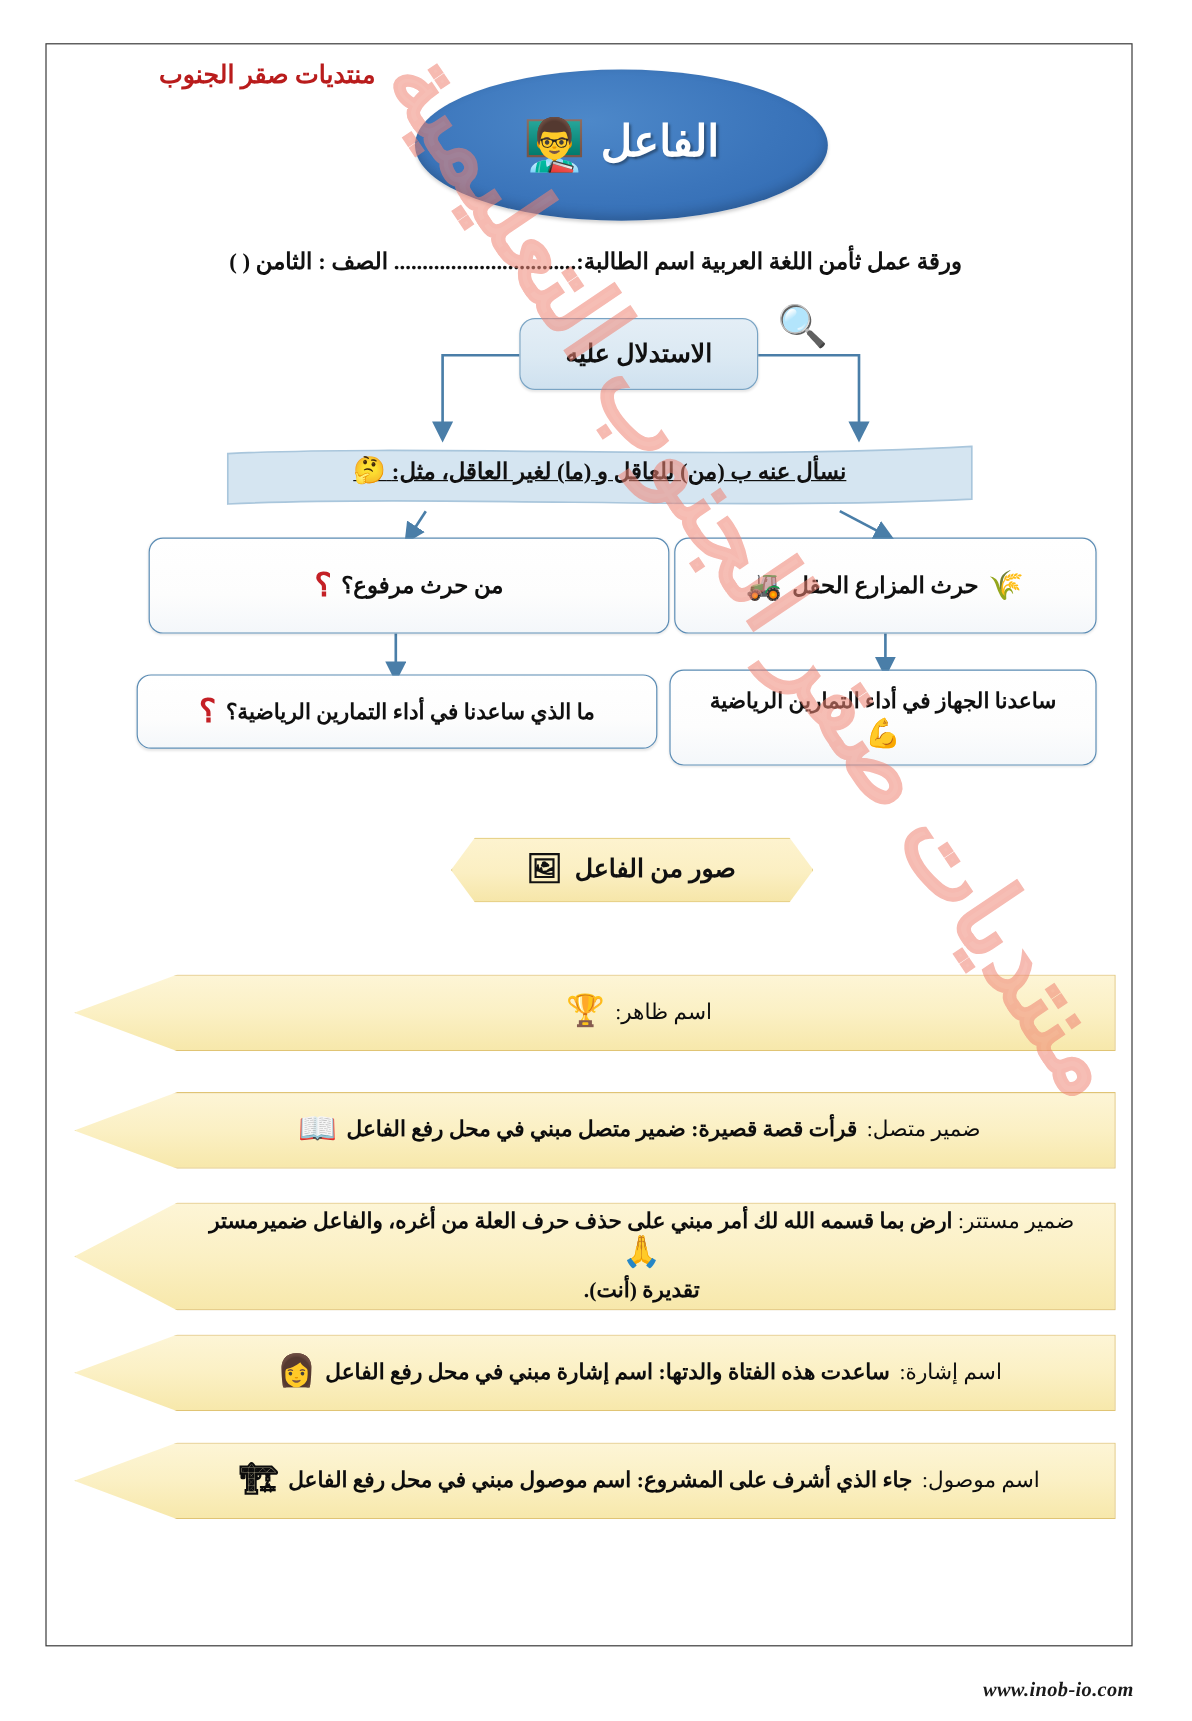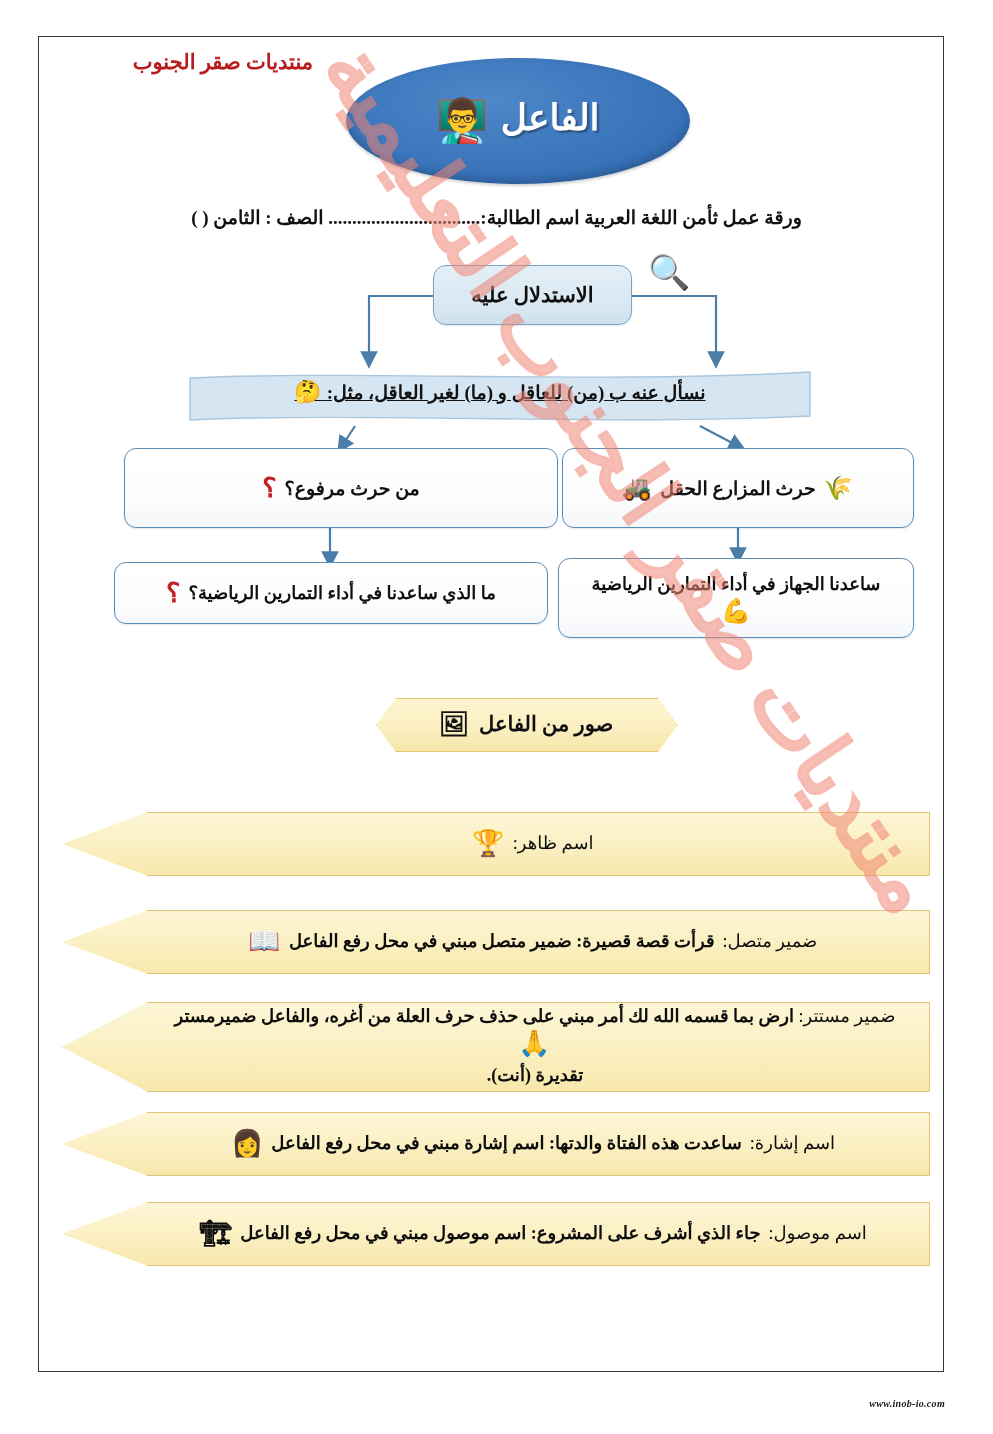--- a/index.html
+++ b/index.html
@@ -233,21 +233,21 @@
     letter-spacing: 2px;
     text-align: center;
     -webkit-text-stroke: 1px #ef8272;
   }
 
   
   #footer-url {
     position: absolute;
     right: 48px;
     top: 1398px;
-    font-size: 10px;
+    font-size: 17px;
     font-weight: 700;
     font-style: italic;
     color: #1a1a1a;
     letter-spacing: 0.3px;
     z-index: 6;
     margin-left: 44px;
   }
 </style>
 </head>
 <body>

